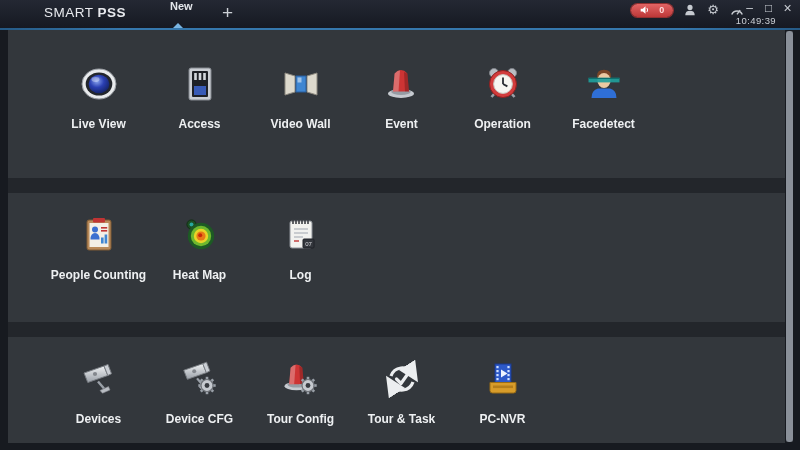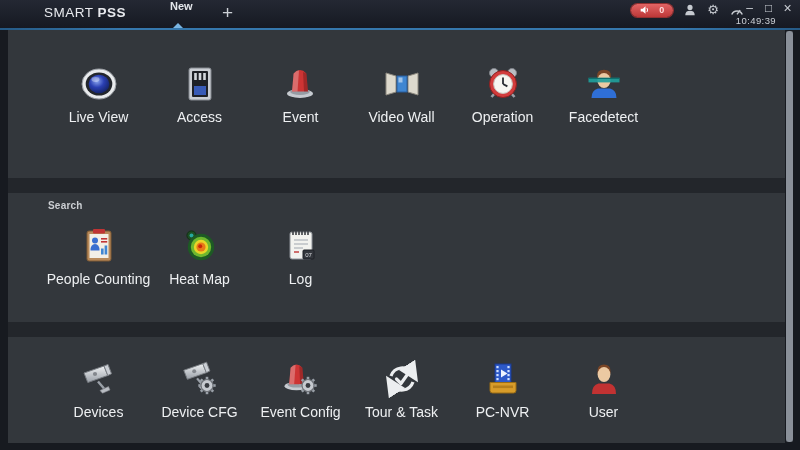--- a/index.html
+++ b/index.html
@@ -35,21 +35,21 @@
            display:flex;flex-direction:column;gap:15px;overflow:hidden;}
   .section{background:#33373c;padding:7px 0 0 40px;}
   .section-0{height:141px;}
   .section-1{height:122px;}
   .section-2{flex:1;}
   .section-label{font-size:10px;font-weight:700;color:#cbced2;letter-spacing:.2px;}
   .items{display:flex;margin-top:14px;}
   .section-0 .items{margin-top:26px;}
   .item{width:101px;display:flex;flex-direction:column;align-items:center;cursor:pointer;}
   .icon-wrap{height:42px;display:flex;align-items:center;justify-content:center;}
-  .item-label{margin-top:4px;font-size:14px;font-weight:400;color:#eef0f2;white-space:nowrap;}
+  .item-label{margin-top:12px;font-size:12px;font-weight:700;color:#eef0f2;white-space:nowrap;}
 
   .scrollbar{position:absolute;top:31px;right:7px;bottom:8px;width:7px;background:#2c2f35;}
   .scroll-thumb{position:absolute;top:0;left:0;width:7px;height:100%;background:#8a9099;border-radius:3px;}
 </style>
 </head>
 <body>
 
 <div class="window">
 
   <div class="titlebar">
@@ -127,39 +127,39 @@
                   <rect x="23.2" y="9" width="2.6" height="7"></rect>
                 </g>
                 <rect x="14" y="22" width="12" height="9" fill="#3a5fc2" opacity=".92"></rect>
               </svg>
             </div>
             <div class="item-label">Access</div>
           </div>
           <div class="item">
             <div class="icon-wrap">
               <svg viewBox="0 0 40 40" width="40" height="40">
+                <path d="M4 9 L14 12 L14 28 L4 31 Z" fill="#ddd9cd" stroke="#8e8a80"></path>
+                <path d="M36 9 L26 12 L26 28 L36 31 Z" fill="#ddd9cd" stroke="#8e8a80"></path>
+                <rect x="15" y="12" width="10" height="16" fill="#3f86d2" stroke="#2a5f9e"></rect>
+                <rect x="16.5" y="13.5" width="4" height="5" fill="rgba(255,255,255,.5)"></rect>
+              </svg>
+            </div>
+            <div class="item-label">Video Wall</div>
+          </div>
+          <div class="item">
+            <div class="icon-wrap">
+              <svg viewBox="0 0 40 40" width="40" height="40">
                 <ellipse cx="19" cy="29.5" rx="13" ry="4.4" fill="#c6cad0"></ellipse>
                 <ellipse cx="19" cy="27.8" rx="9.8" ry="3.2" fill="#969ca4"></ellipse>
                 <path d="M11 27.5 L12.6 9.5 Q19 2.6 25.4 9.5 L27 27.5 Z" fill="#cd3434"></path>
                 <path d="M11 27.5 L12.6 9.5 Q15 6.5 18 6.2 L16.5 27.5 Z" fill="rgba(255,255,255,.28)"></path>
                 <path d="M23 27.5 L22 8 Q24.5 9 25.4 9.5 L27 27.5 Z" fill="rgba(0,0,0,.22)"></path>
               </svg>
             </div>
             <div class="item-label">Event</div>
-          </div>
-          <div class="item">
-            <div class="icon-wrap">
-              <svg viewBox="0 0 40 40" width="40" height="40">
-                <path d="M4 9 L14 12 L14 28 L4 31 Z" fill="#ddd9cd" stroke="#8e8a80"></path>
-                <path d="M36 9 L26 12 L26 28 L36 31 Z" fill="#ddd9cd" stroke="#8e8a80"></path>
-                <rect x="15" y="12" width="10" height="16" fill="#3f86d2" stroke="#2a5f9e"></rect>
-                <rect x="16.5" y="13.5" width="4" height="5" fill="rgba(255,255,255,.5)"></rect>
-              </svg>
-            </div>
-            <div class="item-label">Video Wall</div>
           </div>
           <div class="item">
             <div class="icon-wrap">
               <svg viewBox="0 0 40 40" width="40" height="40">
                 <circle cx="11" cy="9" r="4.5" fill="#b9bdc3" stroke="#7e8288"></circle>
                 <circle cx="29" cy="9" r="4.5" fill="#b9bdc3" stroke="#7e8288"></circle>
                 <line x1="8.5" y1="33" x2="12.5" y2="28.5" stroke="#9aa0a8" stroke-width="2.6"></line>
                 <line x1="31.5" y1="33" x2="27.5" y2="28.5" stroke="#9aa0a8" stroke-width="2.6"></line>
                 <circle cx="20" cy="20" r="13.5" fill="#d23c3c" stroke="#8e2020"></circle>
                 <circle cx="20" cy="20" r="9.4" fill="#f7f6f1" stroke="#c8c6c0"></circle>
@@ -177,21 +177,20 @@
                 <ellipse cx="20" cy="16.5" rx="6.6" ry="7.6" fill="#ecc9a2"></ellipse>
                 <rect x="4.5" y="13.8" width="31" height="4.6" fill="#1f9e9b" opacity=".92"></rect>
                 <rect x="4.5" y="13.8" width="31" height="1.2" fill="#0e6f6d"></rect>
               </svg>
             </div>
             <div class="item-label">Facedetect</div>
           </div>
         </div>
       </div>
       <div class="section section-1">
-        <div class="section-label">Search</div>
         <div class="items">
           <div class="item">
             <div class="icon-wrap">
               <svg viewBox="0 0 40 40" width="40" height="40">
                 <rect x="8" y="5" width="24" height="30" rx="2" fill="#b98a5a" stroke="#7e5a34"></rect>
                 <rect x="10.5" y="8" width="19" height="24" fill="#f3efe6"></rect>
                 <rect x="14" y="3" width="12" height="4.6" rx="1" fill="#c03434"></rect>
                 <circle cx="16" cy="14.5" r="3" fill="#3a6fd0"></circle>
                 <path d="M11.5 24.5 Q11.5 18 16 18 Q20.5 18 20.5 24.5 Z" fill="#3a6fd0"></path>
                 <g fill="#3f86d2">
@@ -319,21 +318,21 @@
                     <line x1="3.5" y1="3.5" x2="6.2" y2="6.2"></line>
                     <line x1="-3.5" y1="3.5" x2="-6.2" y2="6.2"></line>
                     <line x1="3.5" y1="-3.5" x2="6.2" y2="-6.2"></line>
                     <line x1="-3.5" y1="-3.5" x2="-6.2" y2="-6.2"></line>
                   </g>
                   <circle r="6" fill="#c6cad0" stroke="#6e7278" stroke-width="1.2"></circle>
                   <circle r="2.4" fill="#383b41"></circle>
                 </g>
               </svg>
             </div>
-            <div class="item-label">Event Config</div>
+            <div class="item-label">Tour Config</div>
           </div>
           <div class="item">
             <div class="icon-wrap">
               <svg viewBox="0 0 40 40" width="40" height="40">
                 <defs>
                   <marker id="ah" markerWidth="7" markerHeight="7" refX="3.2" refY="3" orient="auto">
                     <path d="M0 0 L6.4 3 L0 6 Z" fill="#eceef0"></path>
                   </marker>
                 </defs>
                 <g stroke="#eceef0" stroke-width="3.2" fill="none">
@@ -359,30 +358,20 @@
                   <rect x="24.4" y="15" width="2.2" height="2.2"></rect>
                   <rect x="24.4" y="19" width="2.2" height="2.2"></rect>
                 </g>
                 <path d="M18 10.5 L24.5 14.5 L18 18.5 Z" fill="#eef4ff"></path>
                 <path d="M7 23.5 L33 23.5 L33 31.5 Q33 34 30.5 34 L9.5 34 Q7 34 7 31.5 Z" fill="#d89c2a" stroke="#9a6c14"></path>
                 <rect x="10" y="26.5" width="20" height="2.6" fill="#b57e1a"></rect>
               </svg>
             </div>
             <div class="item-label">PC-NVR</div>
           </div>
-          <div class="item">
-            <div class="icon-wrap">
-              <svg viewBox="0 0 40 40" width="40" height="40">
-                <path d="M8 35 Q8 26 14.5 24.5 L25.5 24.5 Q32 26 32 35 Z" fill="#c23232"></path>
-                <path d="M13.5 12 Q13.5 5.5 20 5.5 Q26.5 5.5 26.5 12 L26.5 14.5 L13.5 14.5 Z" fill="#7a4526"></path>
-                <ellipse cx="20" cy="15.5" rx="6.4" ry="7.4" fill="#ecc9a2"></ellipse>
-              </svg>
-            </div>
-            <div class="item-label">User</div>
-          </div>
         </div>
       </div>
     </div>
 
   <div class="scrollbar">
     <div class="scroll-thumb"></div>
   </div>
 </div>
 
 </body></html>

